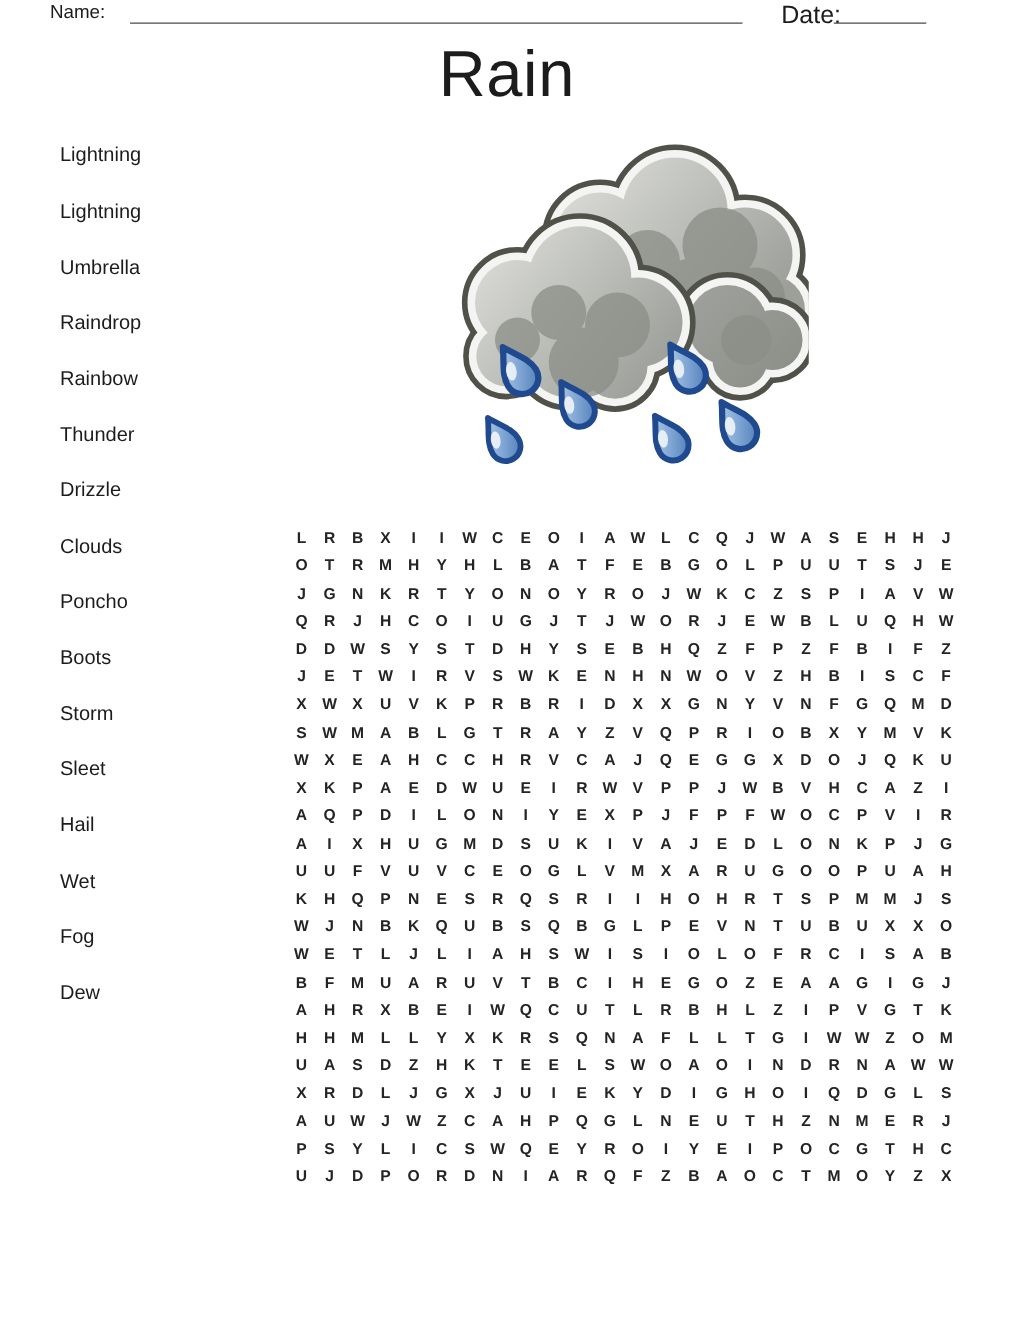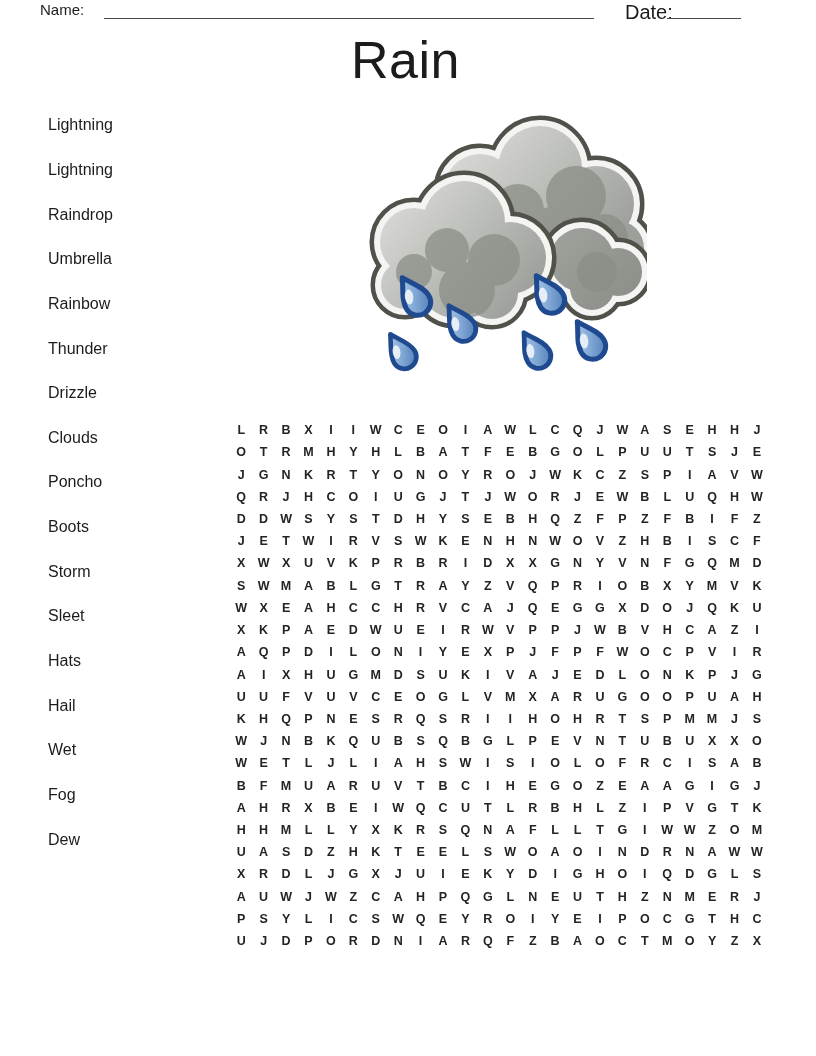--- a/index.html
+++ b/index.html
@@ -77,31 +77,30 @@
   <span class="name-label">Name:</span>
   <div class="name-line"></div>
   <span class="date-label">Date:</span>
   <div class="date-line"></div>
 
   <h1 class="title">Rain</h1>
 
   <ul class="word-list">
       <li>Lightning</li>
       <li>Lightning</li>
+      <li>Umbrella</li>
       <li>Raindrop</li>
-      <li>Umbrella</li>
       <li>Rainbow</li>
       <li>Thunder</li>
       <li>Drizzle</li>
       <li>Clouds</li>
       <li>Poncho</li>
       <li>Boots</li>
       <li>Storm</li>
       <li>Sleet</li>
-      <li>Hats</li>
       <li>Hail</li>
       <li>Wet</li>
       <li>Fog</li>
       <li>Dew</li>
     </ul>
 
   <svg class="illustration" width="295" height="265" viewBox="0 0 295 265" aria-hidden="true">
     <defs>
       <linearGradient id="gradBack" gradientUnits="userSpaceOnUse" x1="120" y1="30" x2="250" y2="150">
         <stop offset="0" class="stop-cloud-light"></stop>

